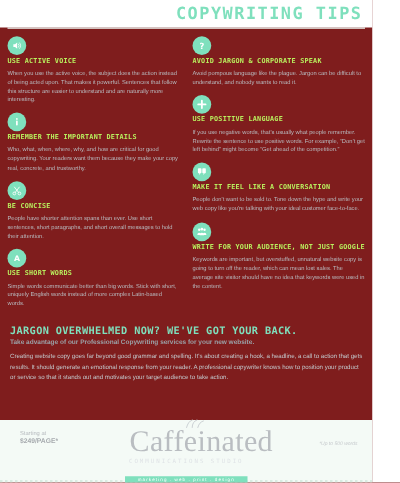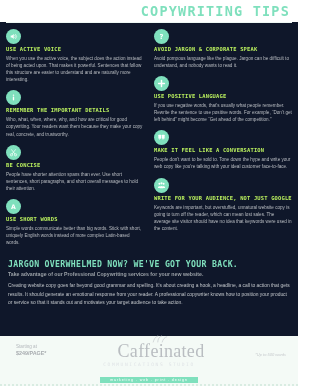--- a/index.html
+++ b/index.html
@@ -3,21 +3,21 @@
 <meta charset="utf-8">
 <style>
   html,body{margin:0;padding:0;}
   body{
     width:298px;height:386px;
     background:#ffffff;
     font-family:"Liberation Sans", sans-serif;
     overflow:hidden;
     position:relative;
   }
-  .page{position:relative;width:298px;height:386px;background:#0f172a;}
+  .page{position:relative;width:298px;height:386px;background:#7f1d1d;}
 
   
   .header{
     height:22px;
     display:flex;align-items:center;justify-content:flex-end;
     padding-right:8px;
     background:#ffffff;
   }
   .header-title{
     font-family:"DejaVu Sans Mono", monospace;
@@ -106,21 +106,21 @@
   }
   .price-value{
     font-size:5.4px;font-weight:bold;color:#a7abaf;margin:0;
   }
   .logo{
     position:absolute;left:0;right:0;top:6px;
     text-align:center;
   }
   .logo-name{
     font-family:"Liberation Serif", serif;
-    font-size:18px;
+    font-size:24px;
     color:#b9bdc1;
     letter-spacing:.3px;
     line-height:1;
     position:relative;
     display:inline-block;
     margin-left:24px;
   }
   .logo-crown{
     position:absolute;left:38%;top:-7px;
     width:18px;height:8px;

